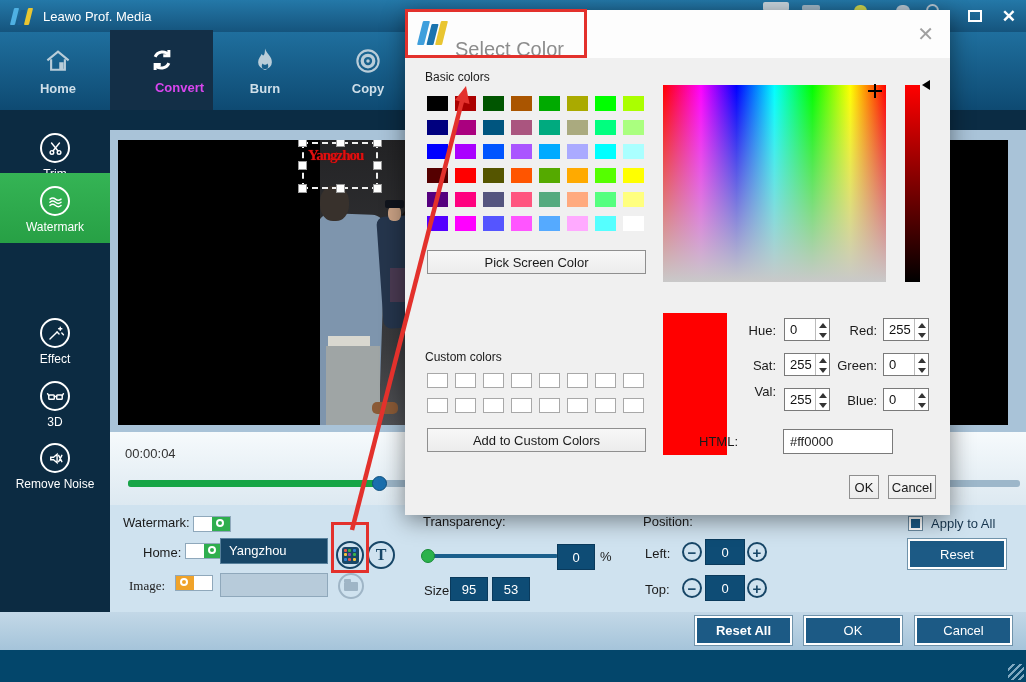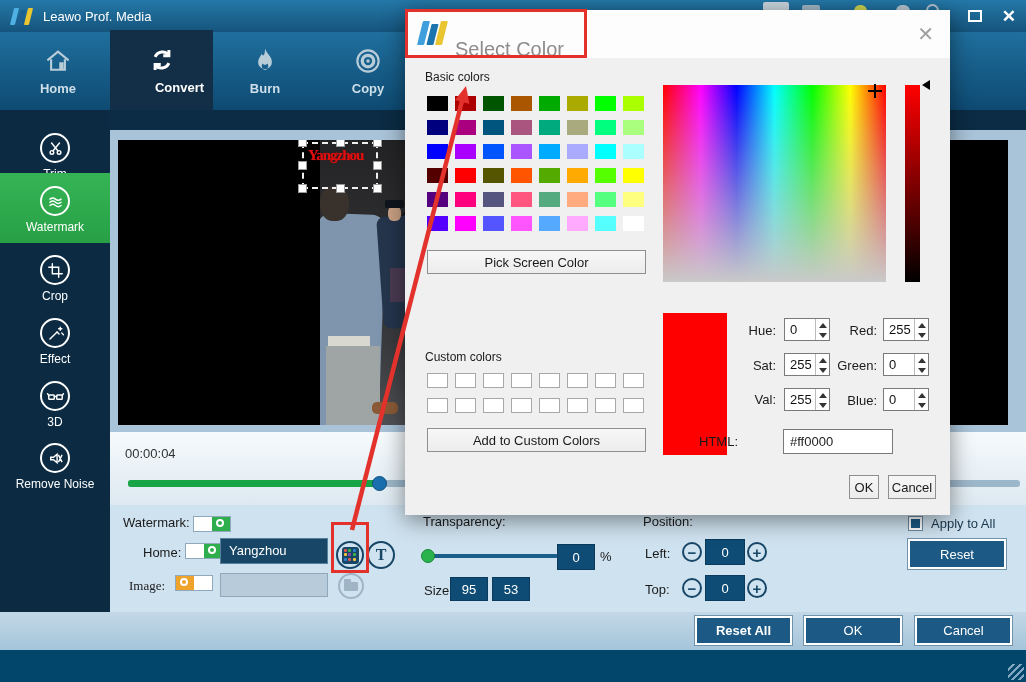--- a/index.html
+++ b/index.html
@@ -23,21 +23,21 @@
   .partial-icons span { position:absolute; top:2px; }
 
   
   .navbar { position:absolute; left:0; top:32px; width:1026px; height:78px;
     background:linear-gradient(#1f6f9e,#0e4a72); }
   .nav-tab { position:absolute; top:0; height:78px; display:flex; flex-direction:column; align-items:center; justify-content:center; gap:5px; }
   .nav-tab svg { width:32px; height:30px; stroke:#b9cdd9; fill:none; stroke-width:1.7; }
   .nav-tab .lbl { font-size:13px; font-weight:bold; color:#cfdfe9; }
   .nav-tab.active { background:#132f47; top:-2px; height:80px; }
   .nav-tab.active svg { stroke:#fff; }
-  .nav-tab.active .lbl { color:#ffffff;margin-left:36px; }
+  .nav-tab.active .lbl { color:#d946ef;margin-left:36px; }
   .nav-tab svg .filled { fill:#b9cdd9; stroke:none; }
 
   
   .main { position:absolute; left:0; top:110px; width:1026px; height:572px; background:#0b2c44; }
   .sidebar { position:absolute; left:0; top:0; width:110px; height:502px; background:#0c2b42; }
   .side-item { position:absolute; left:0; width:110px; display:flex; flex-direction:column; align-items:center; gap:4px; padding-top:7px; }
   .side-item .ring { width:30px; height:30px; border:2px solid #fff; border-radius:50%; display:flex; align-items:center; justify-content:center; }
   .side-item svg { width:19px; height:19px; stroke:#fff; fill:none; stroke-width:1.8; stroke-linecap:round; }
   .side-item .lbl { color:#fff; font-size:12px; }
   .side-item.active { background:linear-gradient(#35b455,#27a045); }
@@ -219,29 +219,20 @@
       </div>
       <div class="side-item active" style="top:63px; height:70px; padding-top:13px;">
         <div class="ring">
             <svg viewBox="0 0 24 24">
               <path d="M5 9 q3.5 -3 7 0 t7 0"></path>
               <path d="M5 13 q3.5 -3 7 0 t7 0"></path>
               <path d="M5 17 q3.5 -3 7 0 t7 0"></path>
             </svg>
           </div>
         <div class="lbl">Watermark</div>
-      </div>
-      <div class="side-item" style="top:138px; height:56px;">
-        <div class="ring">
-            <svg viewBox="0 0 24 24">
-              <path d="M8 3.5 v12.5 h12.5"></path>
-              <path d="M3.5 8 h12.5 v12.5"></path>
-            </svg>
-          </div>
-        <div class="lbl">Crop</div>
       </div>
       <div class="side-item" style="top:201px; height:56px;">
         <div class="ring">
             <svg viewBox="0 0 24 24">
               <path d="M5 19 L14 10"></path>
               <path d="M14 10 l2.5 2.5"></path>
               <path d="M18 4 v4 M16 6 h4"></path>
               <path d="M20 11.5 l2 2"></path>
             </svg>
           </div>
@@ -494,21 +485,21 @@
         </div>
     </div>
     <div class="fld-label" style="left:331px; top:348px; width:40px;">Sat:</div>
     <div class="spin" style="left:379px; top:343px;">
       <div class="val">255</div>
       <div class="arrows">
           <i class="up"></i>
           <i class="down"></i>
         </div>
     </div>
-    <div class="fld-label" style="left:331px; top:382px; width:40px;">Val:</div>
+    <div class="fld-label" style="left:331px; top:374px; width:40px;">Val:</div>
     <div class="spin" style="left:379px; top:378px;">
       <div class="val">255</div>
       <div class="arrows">
           <i class="up"></i>
           <i class="down"></i>
         </div>
     </div>
 
     <div class="fld-label" style="left:416px; top:313px; width:56px;">Red:</div>
     <div class="spin" style="left:478px; top:308px;">

